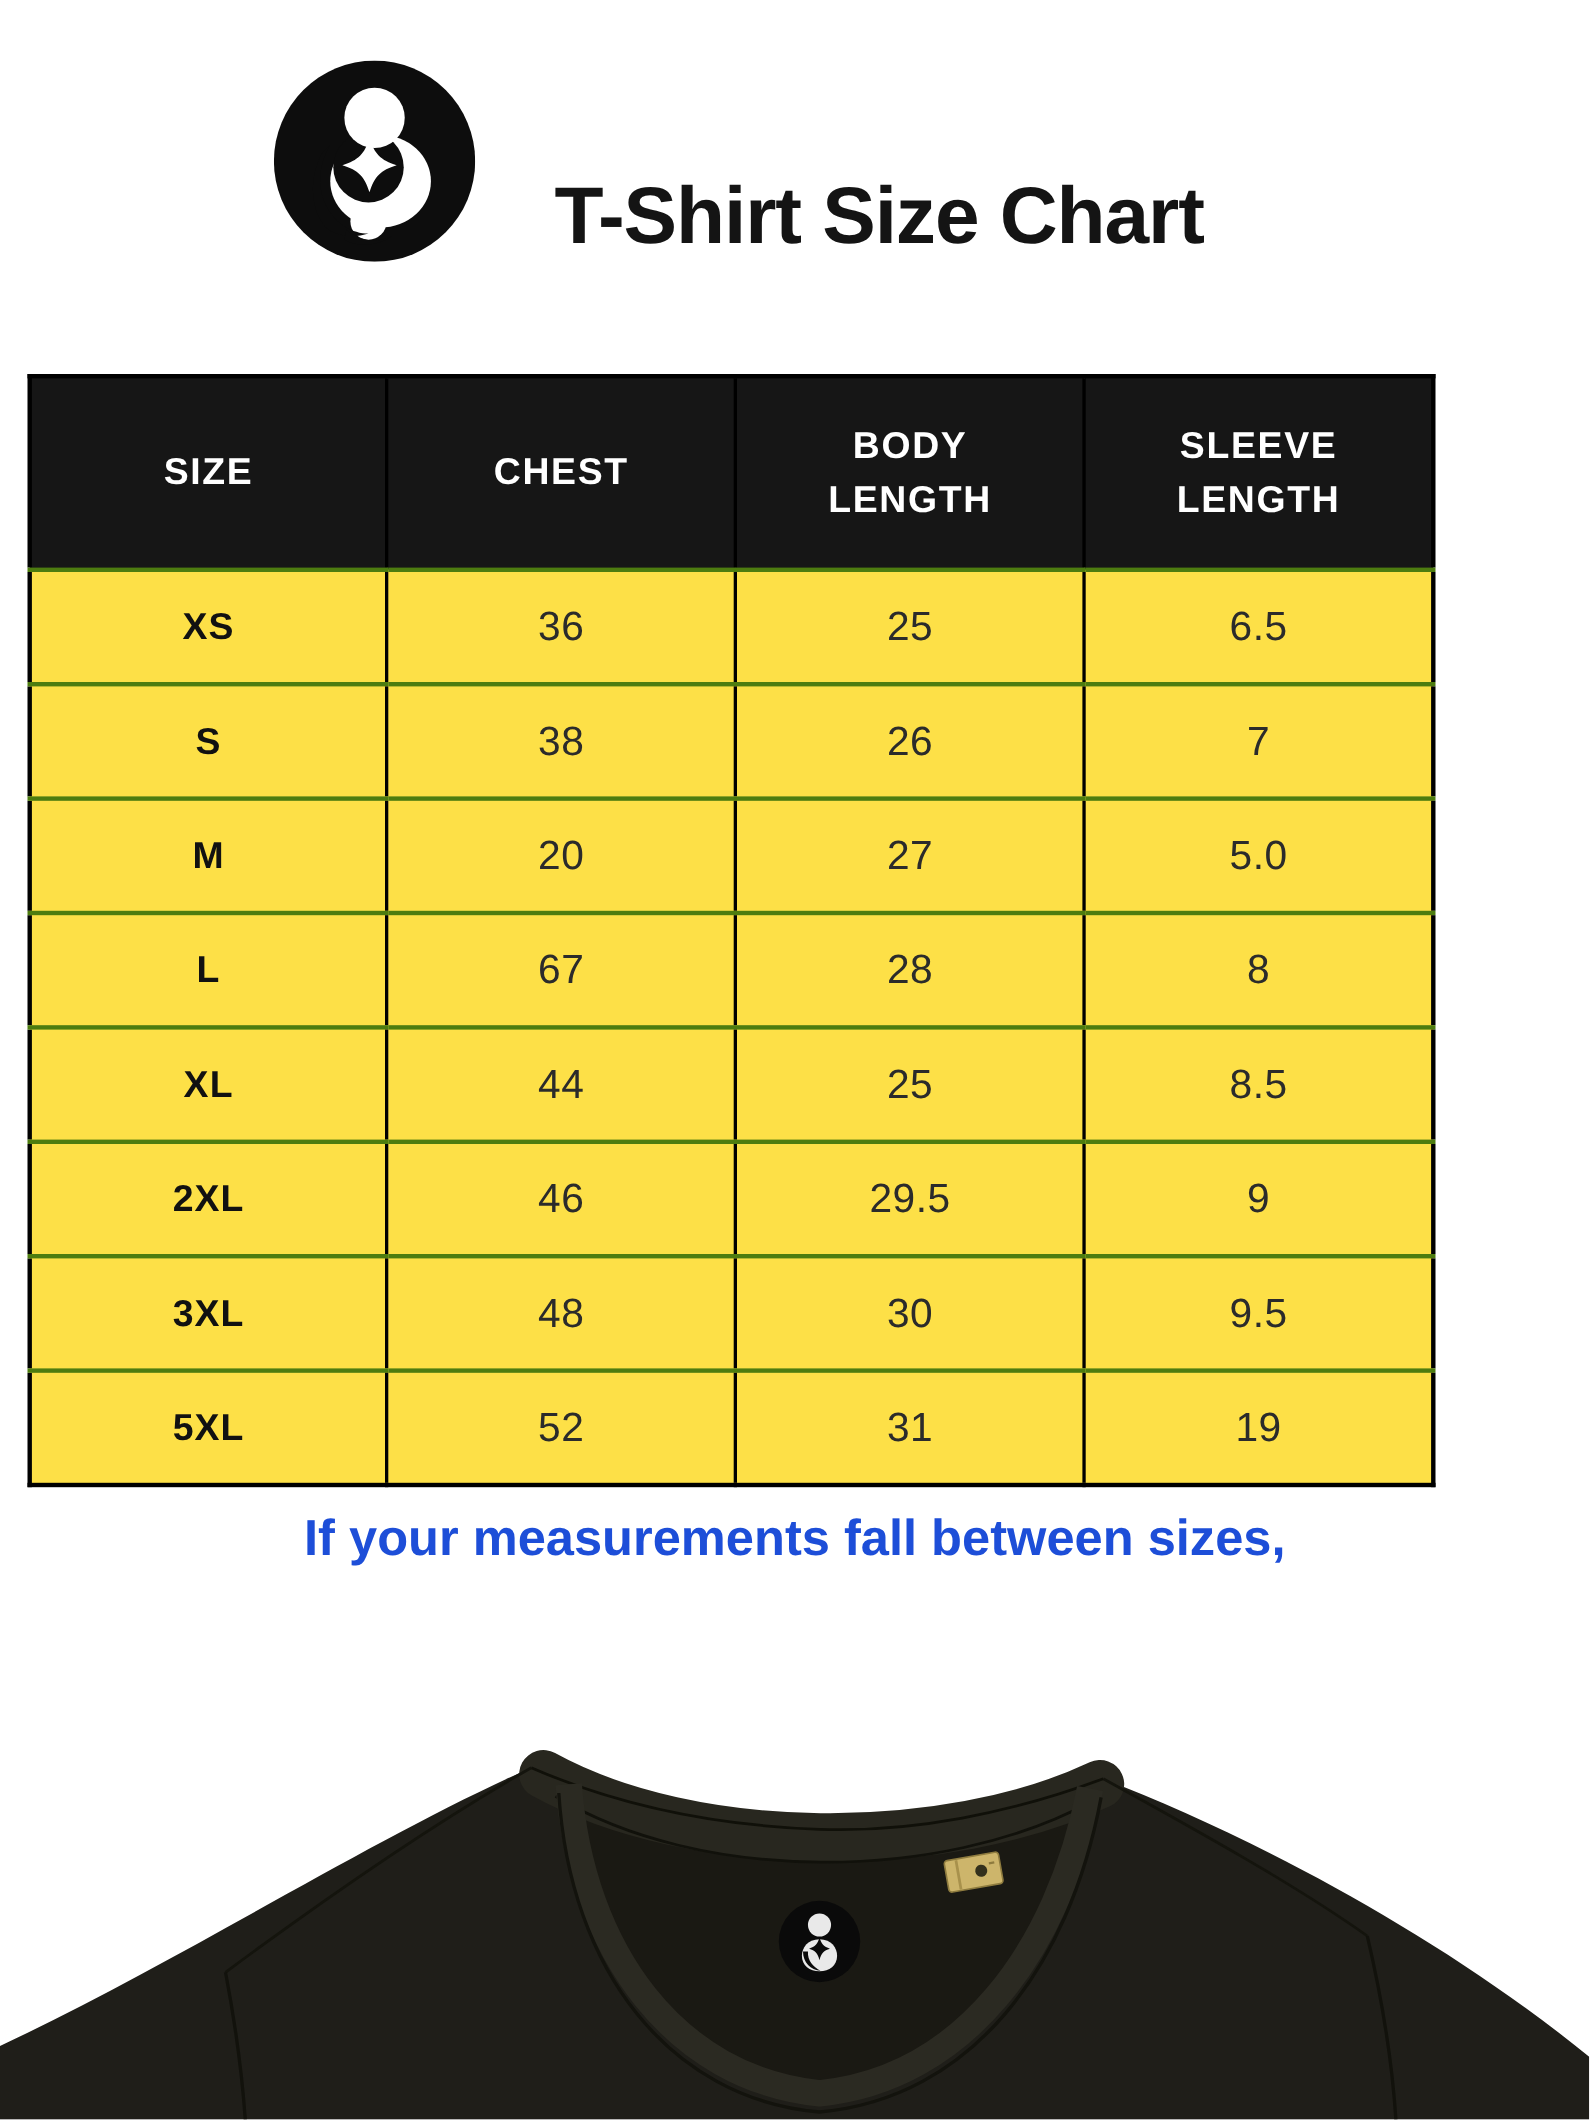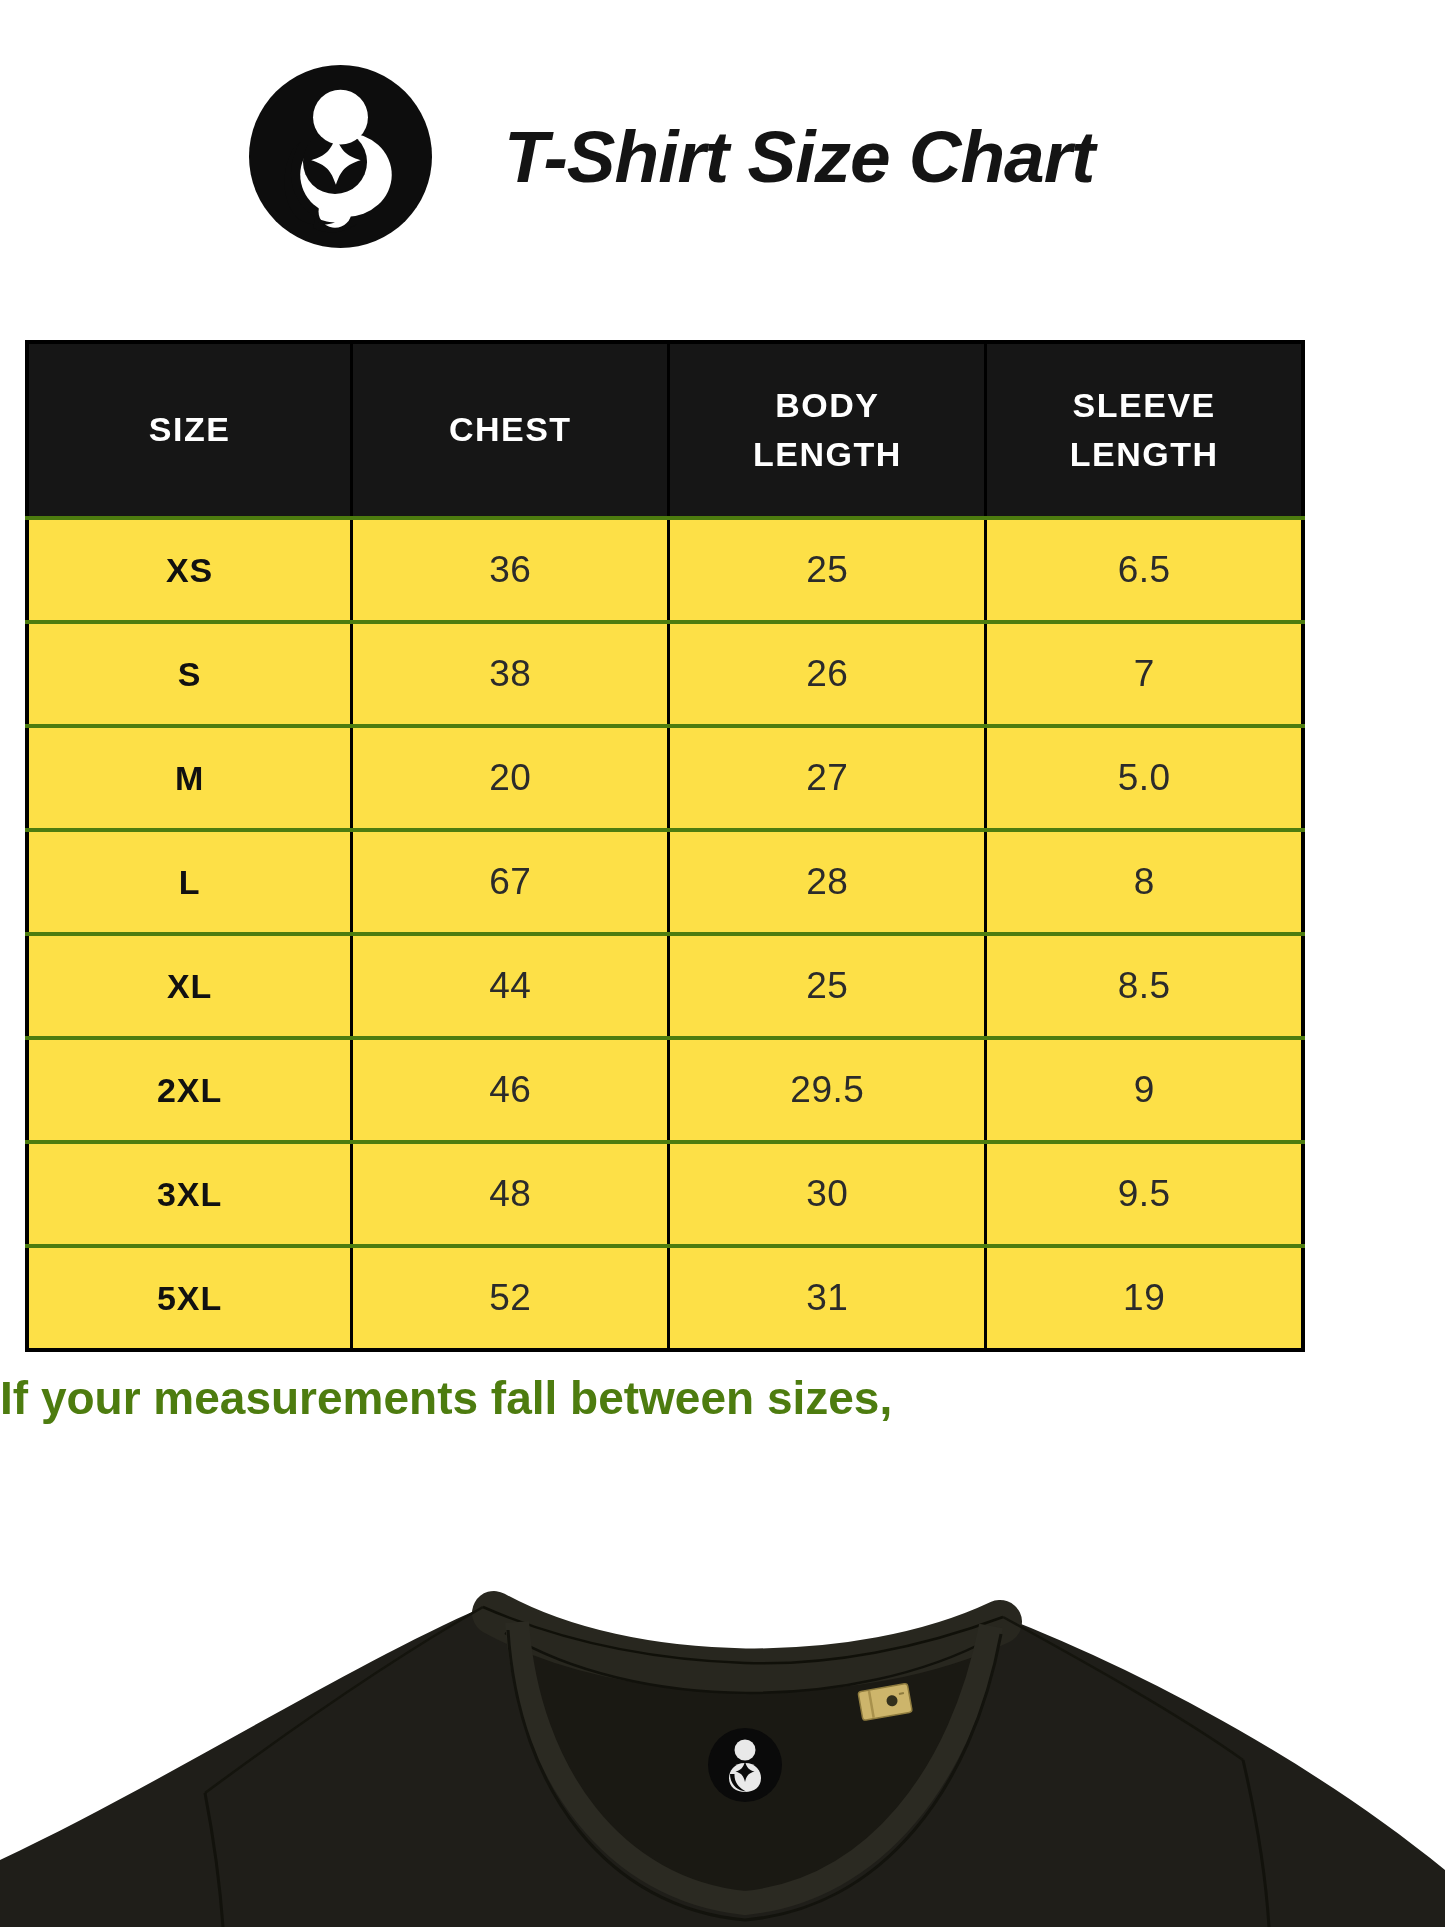--- a/index.html
+++ b/index.html
@@ -5,21 +5,21 @@
   html,body{margin:0;padding:0;background:#ffffff;}
   .canvas{
     position:relative;
     width:1445px;height:1927px;
     background:#ffffff;
     font-family:"Liberation Sans", sans-serif;
     overflow:hidden;
   }
 
   
-  .brand-header{position:absolute;left:249px;top:65px;height:183px;display:flex;align-items:center;font-style:italic;}
+  .brand-header{position:absolute;left:249px;top:55px;height:183px;display:flex;align-items:flex-end;}
   .brand-logo{width:183px;height:183px;flex:0 0 auto;}
   .page-title{
     margin-left:72px;
     font-size:73px;font-weight:800;letter-spacing:-1px;
     color:#141414;white-space:nowrap;
   }
 
   
   .table-wrap{position:absolute;left:25px;top:340px;width:1280px;}
   table.size-chart{
@@ -40,21 +40,21 @@
     border-left:3px solid #000;border-top:4px solid #4d7c0f;
     padding:0;
   }
   table.size-chart tbody td:first-child{border-left:none;}
   td.size-cell{font-size:34px;font-weight:700;letter-spacing:1px;color:#111;}
   td.value-cell{font-size:37px;font-weight:300;letter-spacing:0.5px;color:#2b2b2b;}
 
   
   .note{
     position:absolute;left:0;top:1366px;width:100%;
-    font-size:46px;font-weight:700;line-height:65px;color:#4d7c0f;
+    text-align:center;font-size:46px;font-weight:700;line-height:65px;color:#1d4ed8;
   }
 
   
   .shirt-photo{position:absolute;left:0;top:1560px;width:1445px;height:367px;}
 </style>
 </head>
 <body>
 
 <div class="canvas">
 

